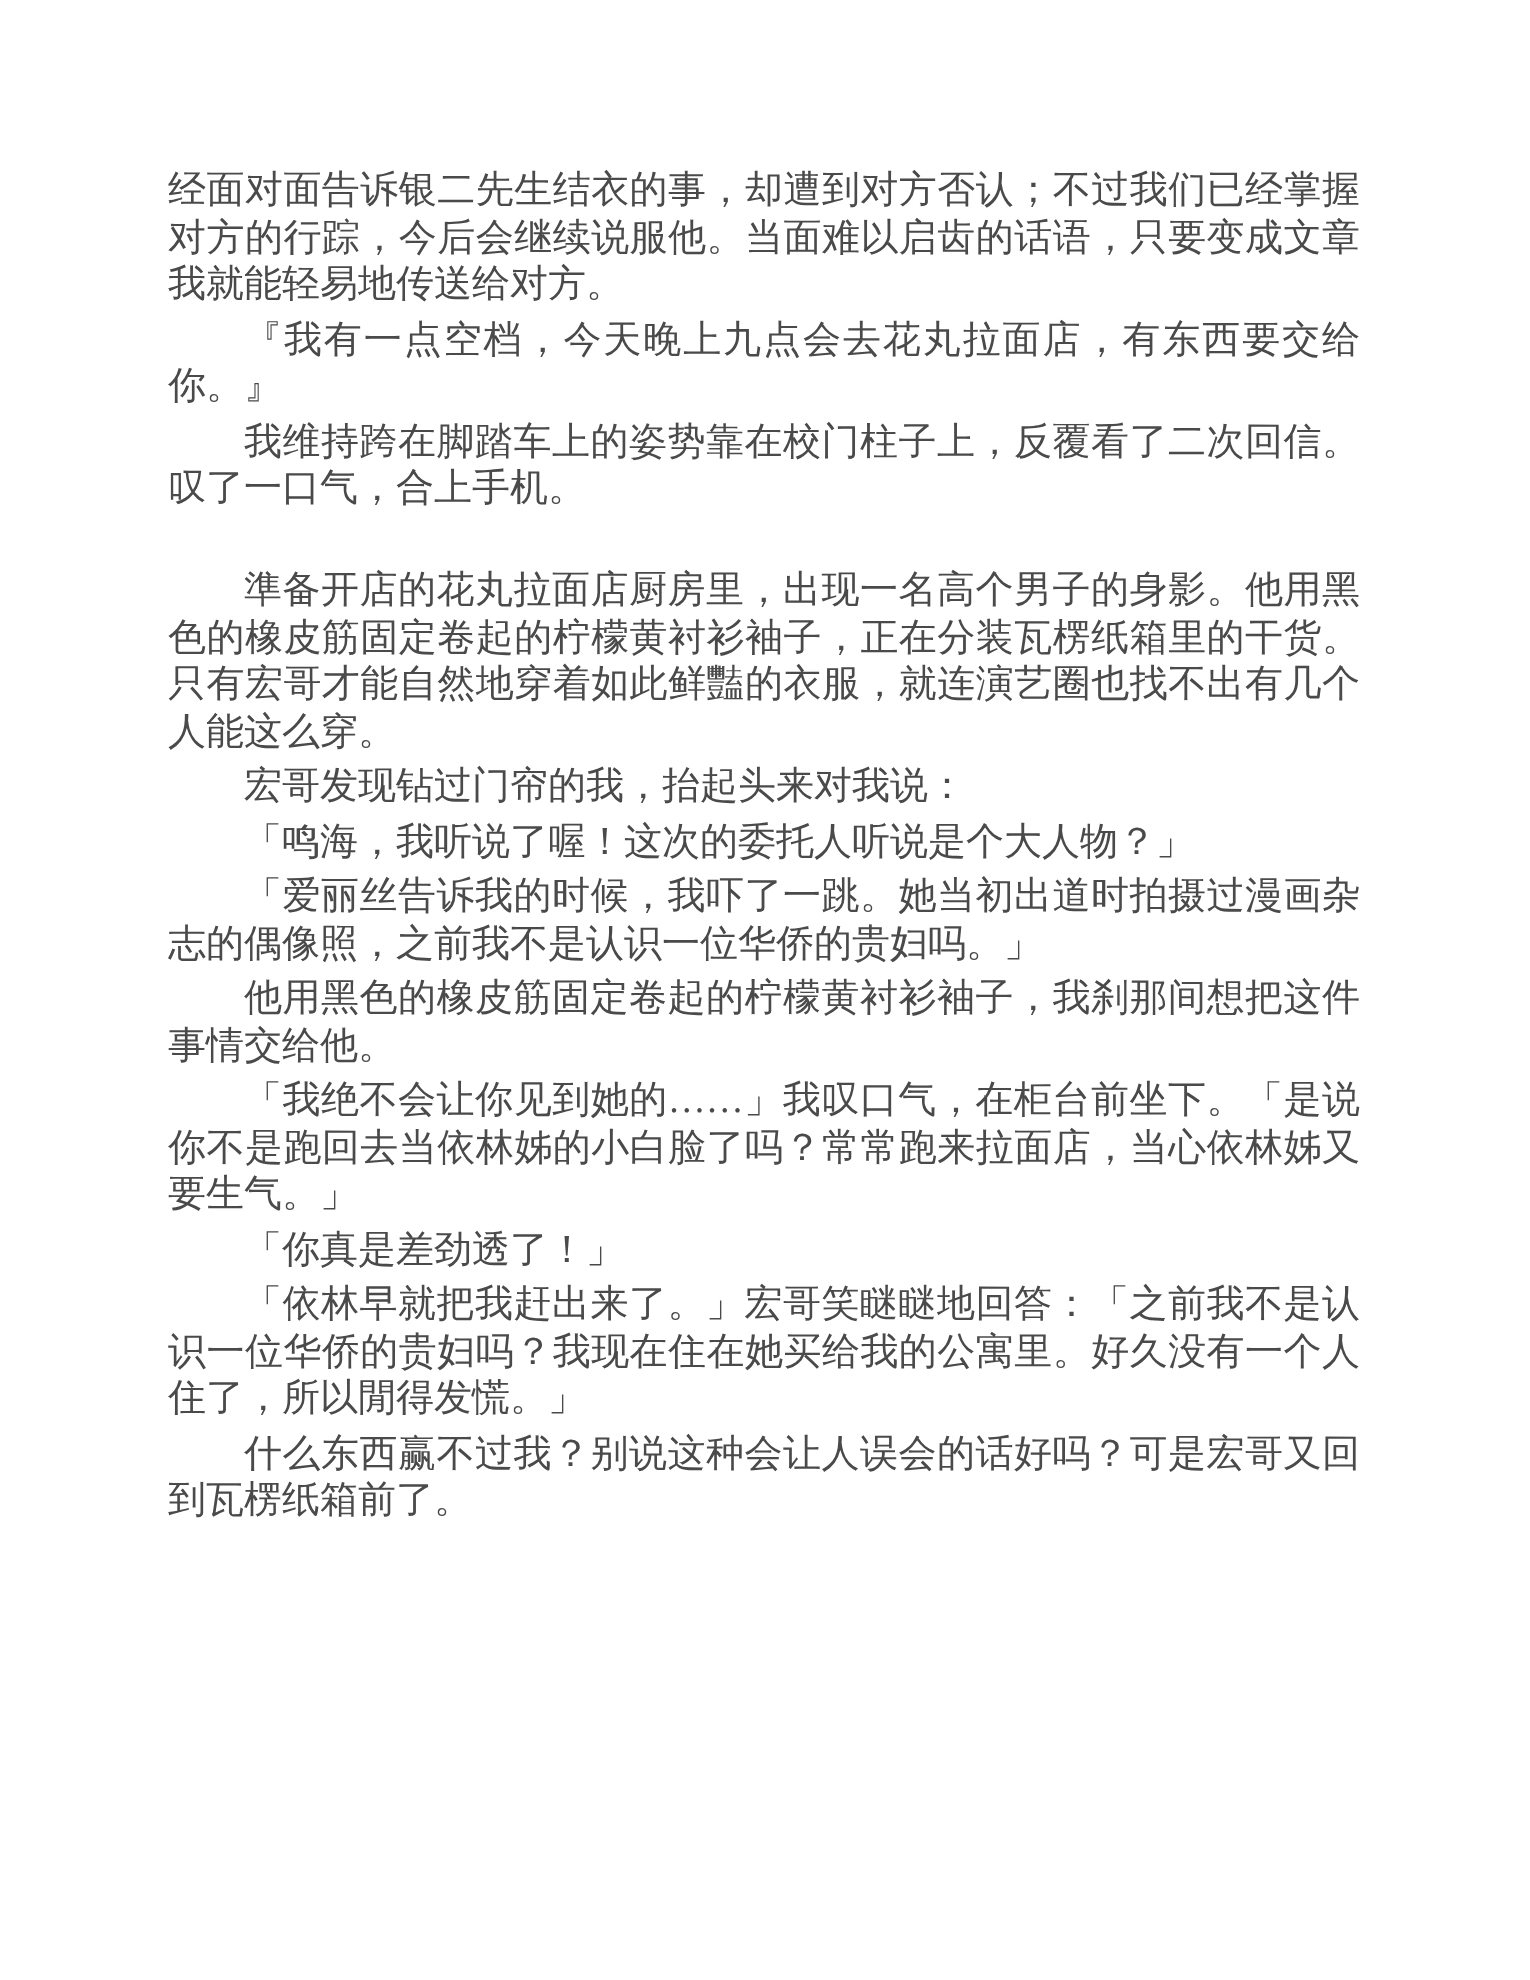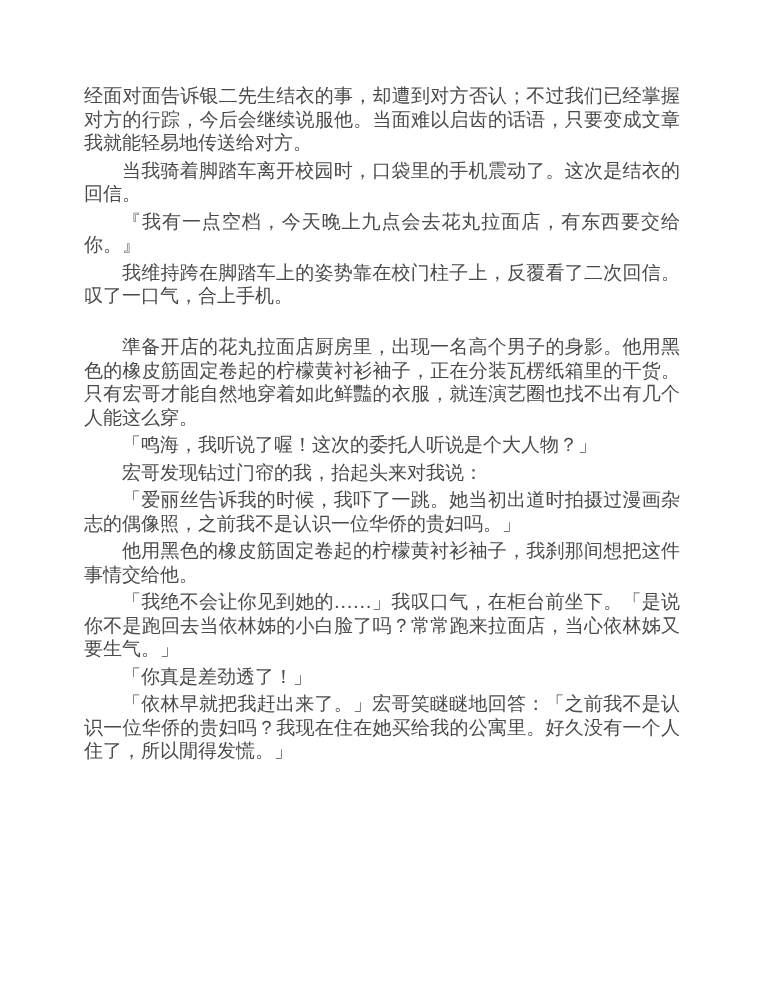--- a/index.html
+++ b/index.html
@@ -34,26 +34,26 @@
   .scene-break {
     height: 23.5px;
   }
 </style>
 </head>
 <body>
 
 <div class="page">
   <div class="text-block" id="text-block" style="color: rgb(74, 74, 74);">
       <p class="no-indent">经面对面告诉银二先生结衣的事，却遭到对方否认；不过我们已经掌握对方的行踪，今后会继续说服他。当面难以启齿的话语，只要变成文章我就能轻易地传送给对方。</p>
-      <p class="">当我骑着脚踏车离开校园时，口袋里的手机震动了。这次是结衣的回信。</p>
       <p class="">『我有一点空档，今天晚上九点会去花丸拉面店，有东西要交给你。』</p>
       <p class="">我维持跨在脚踏车上的姿势靠在校门柱子上，反覆看了二次回信。叹了一口气，合上手机。</p>
       <div class="scene-break"></div>
       <p class="">準备开店的花丸拉面店厨房里，出现一名高个男子的身影。他用黑色的橡皮筋固定卷起的柠檬黄衬衫袖子，正在分装瓦楞纸箱里的干货。只有宏哥才能自然地穿着如此鲜豔的衣服，就连演艺圈也找不出有几个人能这么穿。</p>
+      <p class="">宏哥发现钻过门帘的我，抬起头来对我说：</p>
       <p class="">「鸣海，我听说了喔！这次的委托人听说是个大人物？」</p>
-      <p class="">宏哥发现钻过门帘的我，抬起头来对我说：</p>
       <p class="">「爱丽丝告诉我的时候，我吓了一跳。她当初出道时拍摄过漫画杂志的偶像照，之前我不是认识一位华侨的贵妇吗。」</p>
       <p class="">他用黑色的橡皮筋固定卷起的柠檬黄衬衫袖子，我刹那间想把这件事情交给他。</p>
       <p class="">「我绝不会让你见到她的……」我叹口气，在柜台前坐下。「是说你不是跑回去当依林姊的小白脸了吗？常常跑来拉面店，当心依林姊又要生气。」</p>
       <p class="">「你真是差劲透了！」</p>
       <p class="">「依林早就把我赶出来了。」宏哥笑瞇瞇地回答：「之前我不是认识一位华侨的贵妇吗？我现在住在她买给我的公寓里。好久没有一个人住了，所以閒得发慌。」</p>
+      <p class="">什么东西赢不过我？别说这种会让人误会的话好吗？可是宏哥又回到瓦楞纸箱前了。</p>
     </div>
 </div>
 
 </body></html>

